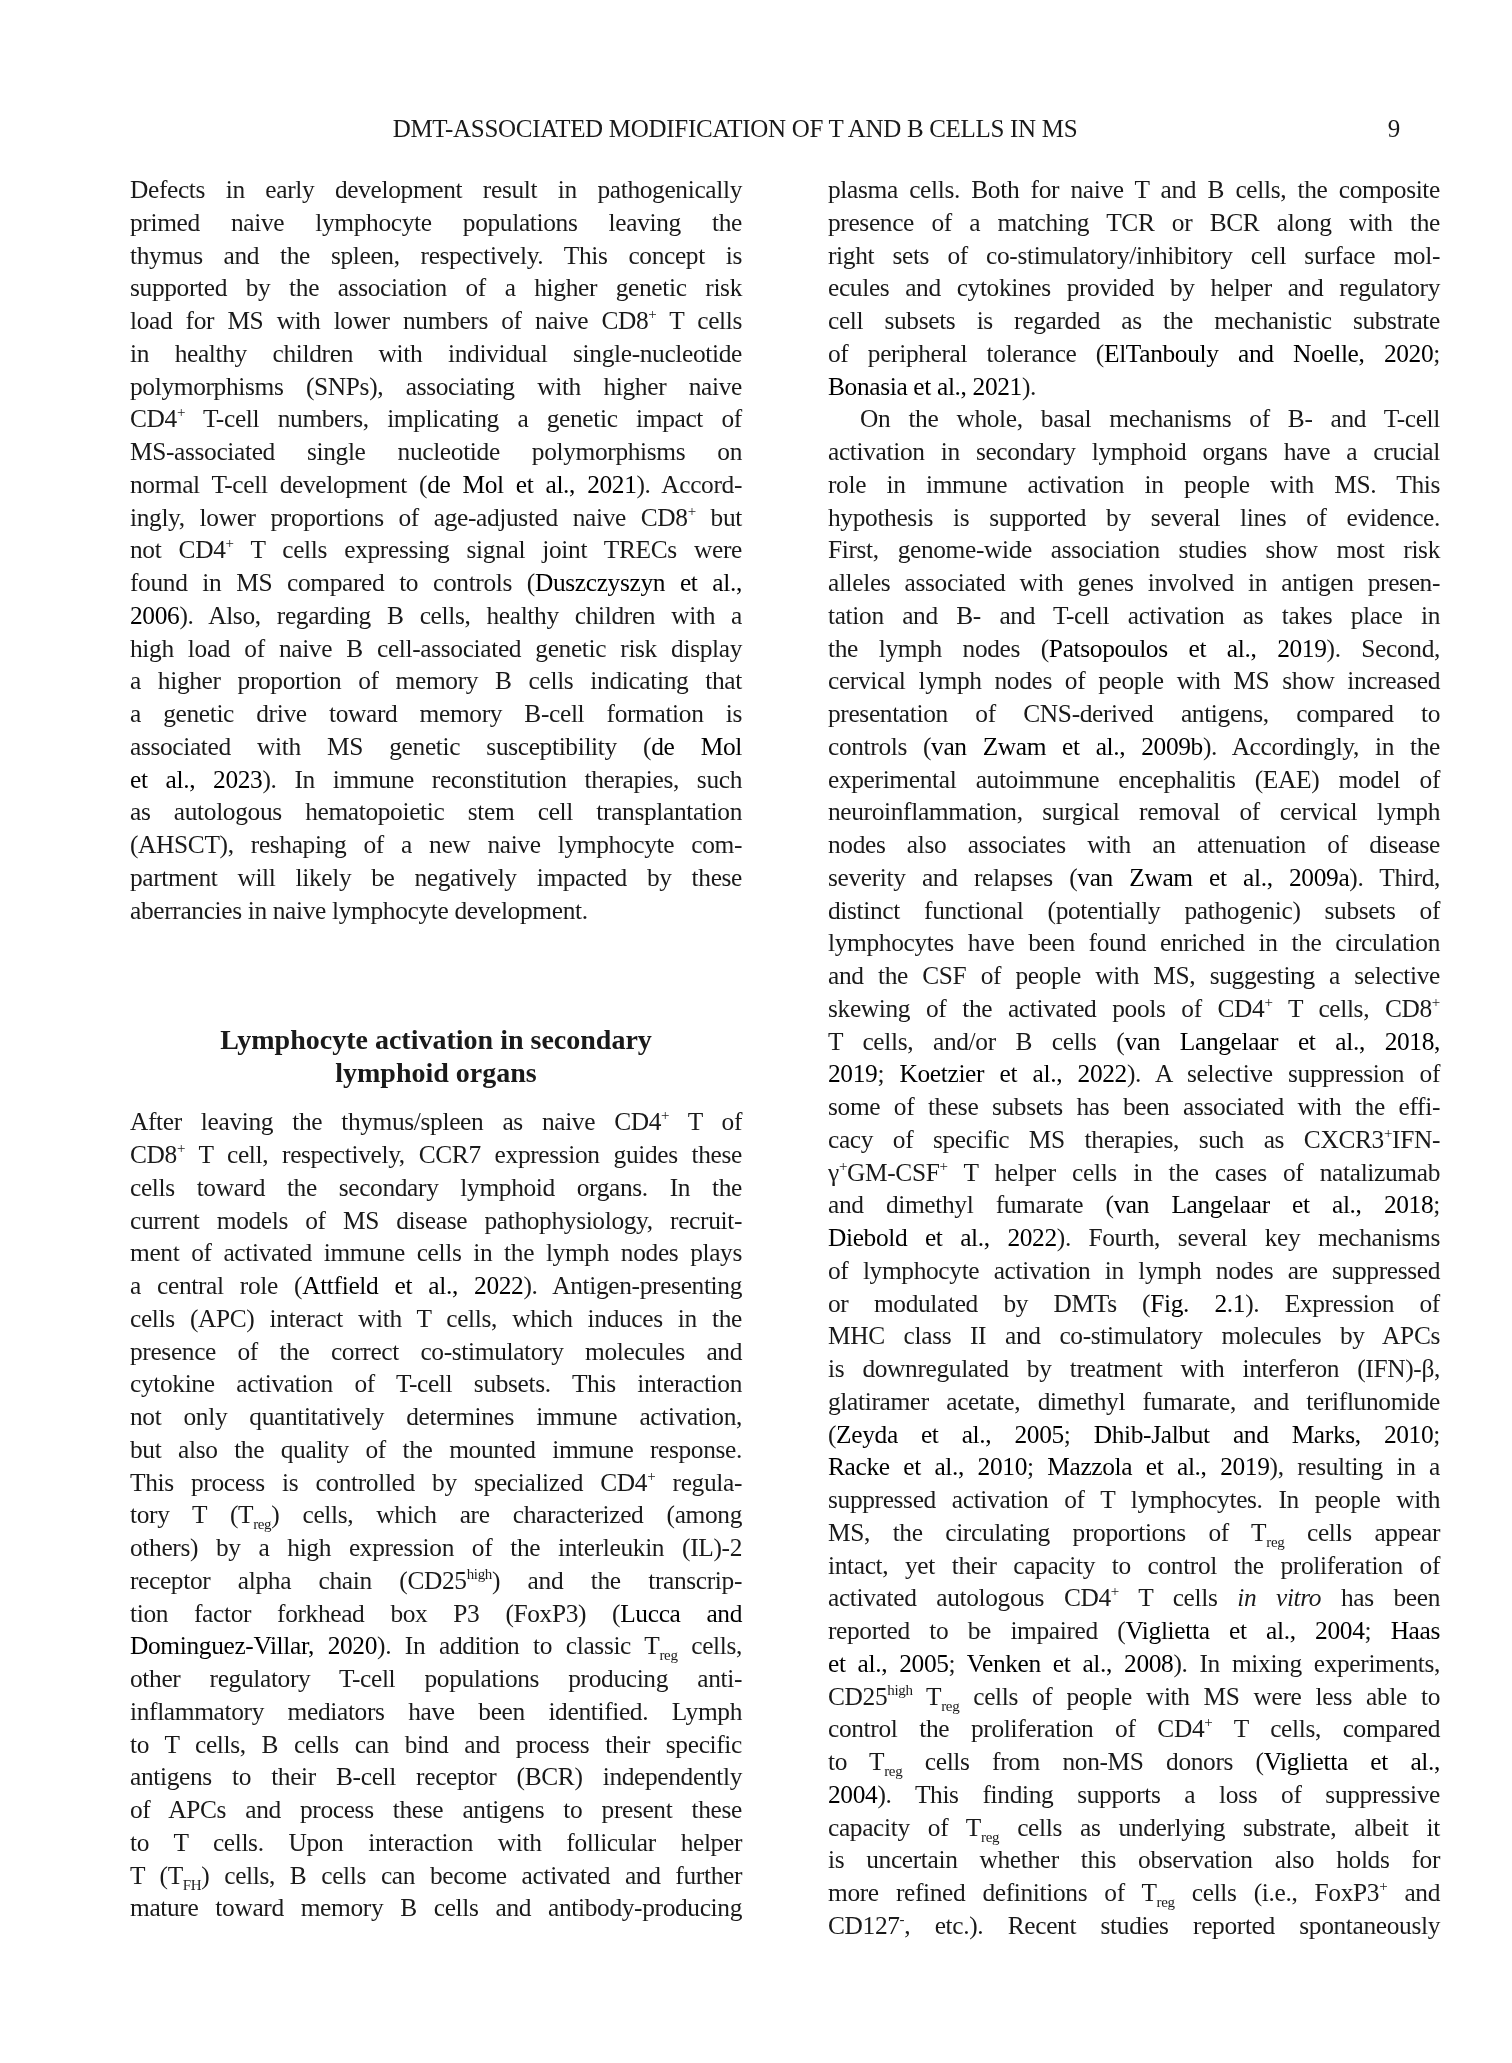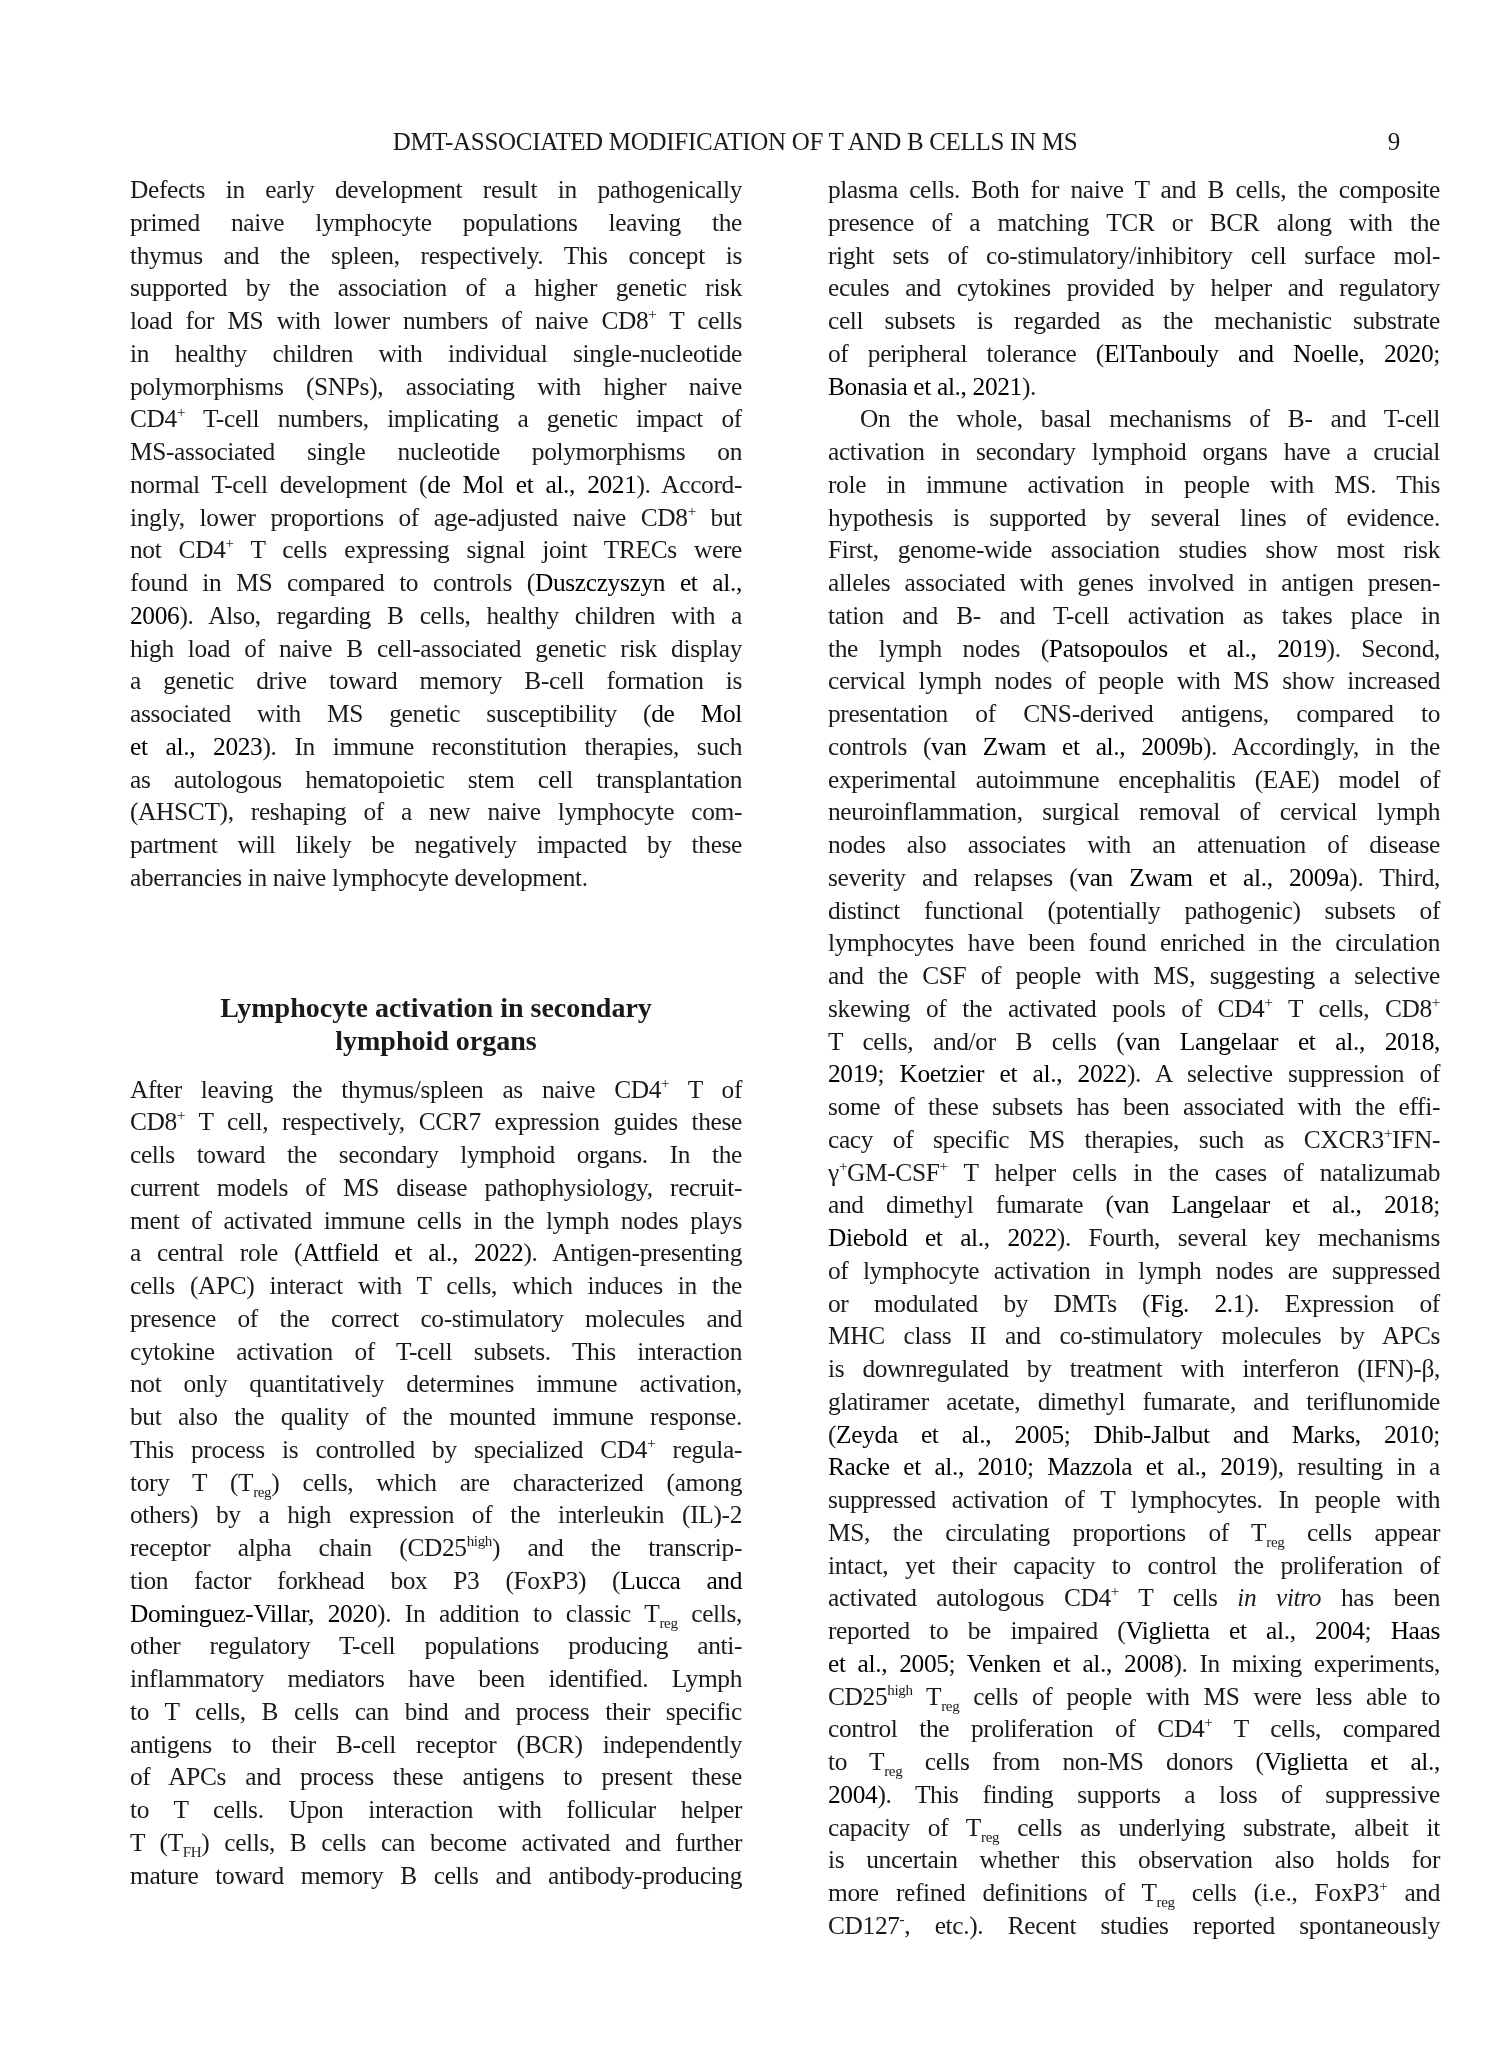--- a/index.html
+++ b/index.html
@@ -1,18 +1,18 @@
 <!DOCTYPE html>
 <html><head>
 <meta charset="utf-8">
 <style>
   html, body { margin:0; padding:0; background:#ffffff; }
   body { width:1512px; height:2063px; position:relative; overflow:hidden;
          font-family:"Liberation Serif", serif; color:#1a1a1a; }
-  .running-head { position:absolute; top:128px; left:130px; width:1270px; height:34px;
+  .running-head { position:absolute; top:115px; left:130px; width:1270px; height:34px;
          font-size:25px; letter-spacing:-0.3px; }
   .running-head .title { position:absolute; left:0; right:0; text-align:center; padding-right:60px; }
   .running-head .pageno { position:absolute; right:0; top:0; }
   .col { position:absolute; top:173px; width:612px; font-size:25.4px; }
   .col.left { left:130px; }
   .col.right { left:828px; width:612px; }
   .line { display:block; height:32.75px; line-height:32.75px; white-space:nowrap;
           text-align:justify; text-align-last:justify; letter-spacing:-0.35px; }
   .line.last { text-align-last:left; }
   .line.indent { padding-left:32px; }
@@ -42,20 +42,21 @@
     <span class="line">in healthy children with individual single-nucleotide</span>
     <span class="line">polymorphisms (SNPs), associating with higher naive</span>
     <span class="line"><span>CD4</span><sup>+</sup> <span>T-cell numbers, implicating a genetic impact of</span></span>
     <span class="line">MS-associated single nucleotide polymorphisms on</span>
     <span class="line"><span>normal T-cell development (</span><a class="link">de Mol et al., 2021</a><span>). Accord-</span></span>
     <span class="line"><span>ingly, lower proportions of age-adjusted naive CD8</span><sup>+</sup><span> but</span></span>
     <span class="line"><span>not CD4</span><sup>+</sup><span> T cells expressing signal joint TRECs were</span></span>
     <span class="line"><span>found in MS compared to controls (</span><a class="link">Duszczyszyn et al.,</a></span>
     <span class="line"><a class="link">2006</a><span>). Also, regarding B cells, healthy children with a</span></span>
     <span class="line">high load of naive B cell-associated genetic risk display</span>
+    <span class="line">a higher proportion of memory B cells indicating that</span>
     <span class="line">a genetic drive toward memory B-cell formation is</span>
     <span class="line"><span>associated with MS genetic susceptibility (</span><a class="link">de Mol</a></span>
     <span class="line"><a class="link">et al., 2023</a><span>). In immune reconstitution therapies, such</span></span>
     <span class="line">as autologous hematopoietic stem cell transplantation</span>
     <span class="line">(AHSCT), reshaping of a new naive lymphocyte com-</span>
     <span class="line">partment will likely be negatively impacted by these</span>
     <span class="line last">aberrancies in naive lymphocyte development.</span>
   </div>
 
   <span class="gap" style="height:97px"></span>

